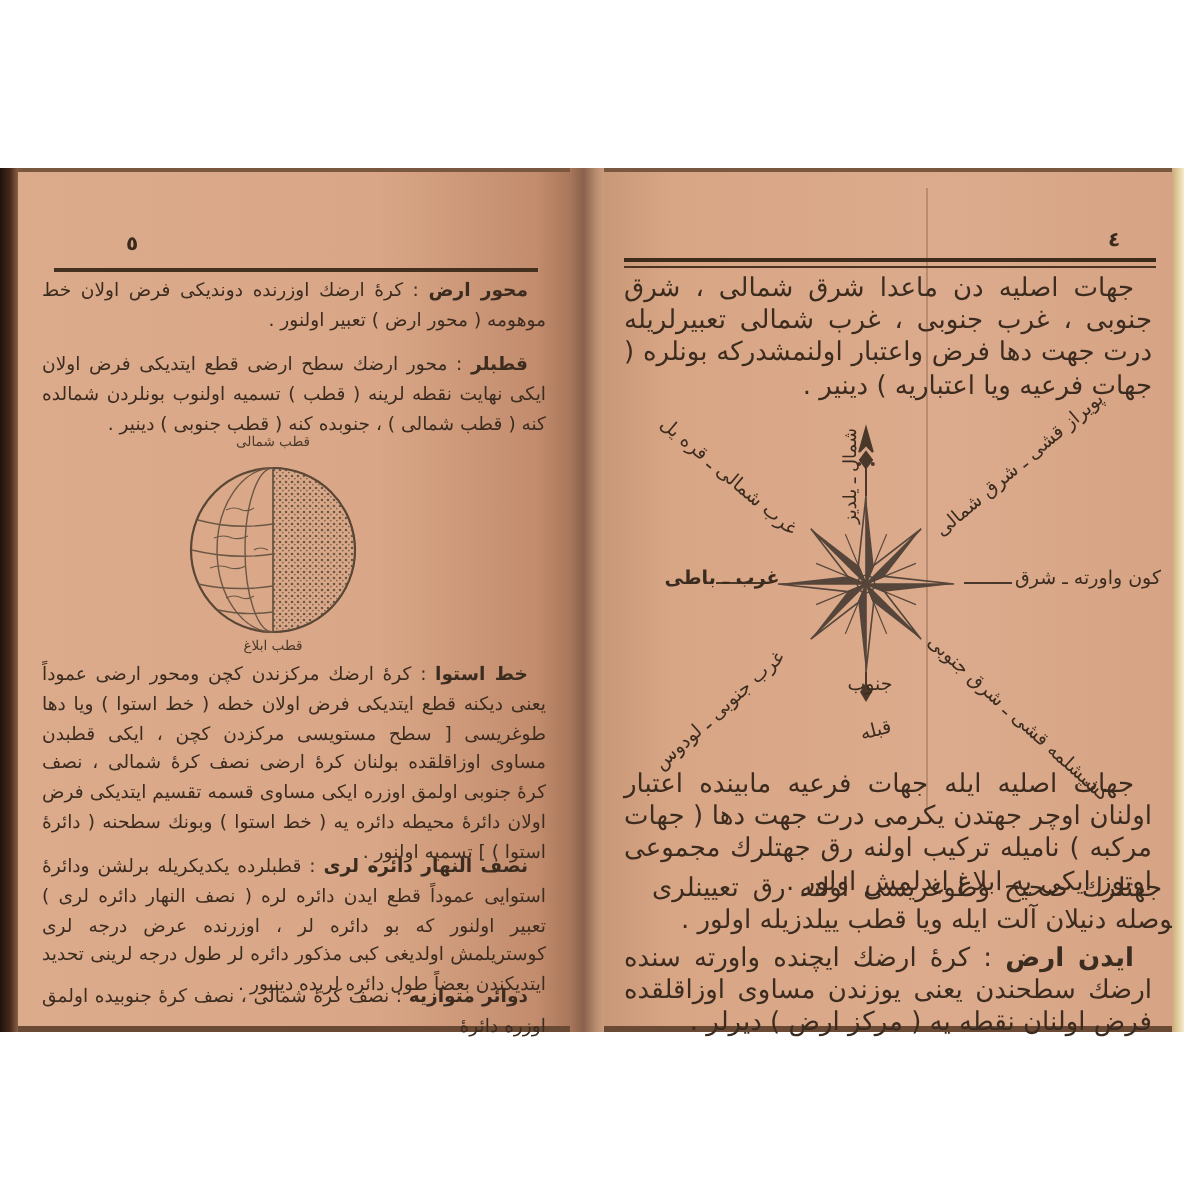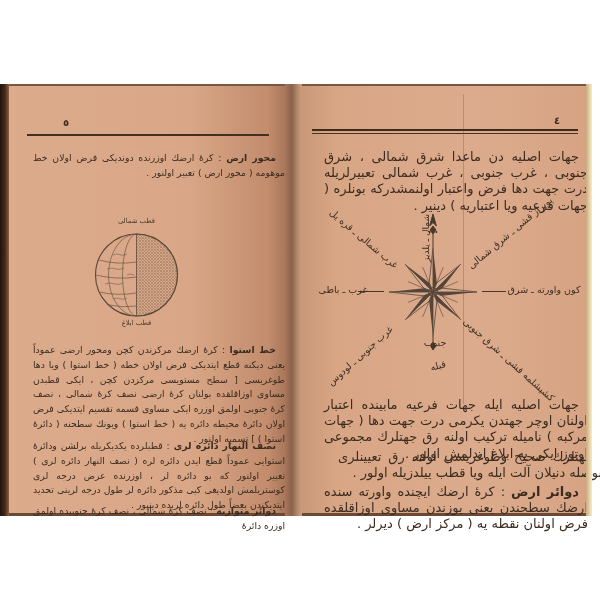--- a/index.html
+++ b/index.html
@@ -20,21 +20,21 @@
     background:linear-gradient(90deg,#c99878 0%,#d8a685 12%,#dcab8d 60%,#d6a484 100%);}
   .fore-edge{position:absolute;left:586px;top:0;width:6px;height:432px;
     background:linear-gradient(90deg,#c9a97e,#e7d3a3 60%,#f4ebd2);}
   .crease{position:absolute;width:1px;background:rgba(92,62,40,.28);}
 
   .pgnum{position:absolute;color:#3a2a1e;font-weight:bold;font-size:10px;}
   .rule{position:absolute;height:1.6px;background:#43301f;}
   .rule2{position:absolute;height:2px;border-top:2.5px solid #3d2b1b;
     border-bottom:1px solid #4a3522;}
 
-  .para{position:absolute;margin:12px;direction:rtl;text-align:justify;
+  .para{position:absolute;margin:0;direction:rtl;text-align:justify;
     color:#3c2c20;font-size:9.3px;line-height:14.8px;text-indent:9px;}
   .page-right .para{font-size:13px;line-height:16.2px;}
   .para b{font-weight:bold;letter-spacing:.4px;}
 
   .pole-label{position:absolute;direction:rtl;text-align:center;
     color:#4a382a;font-size:6.8px;}
   .clabel{position:absolute;direction:rtl;white-space:nowrap;text-align:center;
     color:#3c2c20;font-size:9.5px;}
   .rot-n{transform:rotate(-90deg);}
   .rot-ne{transform:rotate(-40deg);}
@@ -49,20 +49,23 @@
 
 <div class="book">
   <div class="left-edge"></div>
 
   <div class="page page-left">
     <div class="pgnum" style="left:54px;top:31px;">٥</div>
     <div class="rule" style="left:18px;top:48px;width:242px;"></div>
 
     <p class="para" style="left:12px;top:53px;width:252px;">
       <b>محور ارض</b><span> : كرهٔ ارضك اوزرنده دوندیكی فرض اولان خط موهومه ( محور ارض ) تعبیر اولنور .</span>
+    </p>
+    <p class="para" style="left:12px;top:90px;width:252px;">
+      <b>قطبلر</b><span> : محور ارضك سطح ارضی قطع ایتدیكی فرض اولان ایكی نهایت نقطه لرینه ( قطب ) تسمیه اولنوب بونلردن شمالده كنه ( قطب شمالی ) ، جنوبده كنه ( قطب جنوبی ) دینیر .</span>
     </p>
 
     <div class="pole-label" style="left:70px;top:131px;width:115px;text-align:center;">قطب شمالی</div>
     <svg style="position:absolute;left:70px;top:145px;" width="115" height="88" viewBox="0 0 115 88">
       <defs>
         <pattern id="stip" width="3" height="3" patternUnits="userSpaceOnUse">
           <circle cx="1" cy="1" r="0.65" fill="#6b5745"></circle>
           <circle cx="2.4" cy="2.3" r="0.45" fill="#7a654f"></circle>
         </pattern>
         <clipPath id="lefthalf">
@@ -161,31 +164,31 @@
         <path d="M0,50 L2.4,54 L0,58 L-2.4,54 Z"></path>
       </g>
     </svg>
 
     <div class="clabel rot-n" style="left:94px;top:147px;width:60px;font-size:9px;">شمال ـ یلدیز</div>
     <div class="clabel rot-ne" style="left:143px;top:141px;width:130px;">پویراز قشی ـ شرق شمالی</div>
     <div class="clabel rot-nw" style="left:0px;top:147px;width:124px;">غرب شمالی ـ قره یل</div>
     <div class="dash" style="left:180px;top:205px;width:24px;"></div>
     <div class="clabel" style="left:203px;top:198px;width:78px;">كون واورته ـ شرق</div>
     <div class="dash" style="left:56px;top:205px;width:26px;"></div>
-    <div class="clabel" style="left:2px;top:198px;width:78px;">غرب ـ باطی</div>
+    <div class="clabel" style="left:20px;top:198px;width:78px;font-weight:bold;">غرب ـ باطی</div>
     <div class="clabel rot-se" style="left:140px;top:268px;width:134px;">كشیشلمه قشی ـ شرق جنوبی</div>
     <div class="clabel rot-sw" style="left:2px;top:264px;width:112px;">غرب جنوبی ـ لودوس</div>
     <div class="clabel" style="left:106px;top:251px;width:54px;">جنوب</div>
     <div class="clabel rot-kibla" style="left:112px;top:274px;width:48px;">قبله</div>
 
     <p class="para" style="left:10px;top:299px;width:264px;">
       <span>جهات اصلیه ایله جهات فرعیه مابینده اعتبار اولنان اوچر جهتدن یكرمی درت جهت دها ( جهات مركبه ) نامیله تركیب اولنه رق جهتلرك مجموعی اوتوز ایكی یه ابلاغ ایدلمش اولور .</span>
     </p>
     <p class="para" style="left:24px;top:351px;width:264px;">
       <span>جهتلرك صحیح وطوغریسی اولنه رق تعیینلری بوصله دنیلان آلت ایله ویا قطب ییلدزیله اولور .</span>
     </p>
     <p class="para" style="left:10px;top:386px;width:264px;">
-      <b>دوائر ارض</b><span> : كرهٔ ارضك ایچنده واورته سنده ارضك سطحندن یعنی یوزندن مساوی اوزاقلقده فرض اولنان نقطه یه ( مركز ارض ) دیرلر .</span>
+      <b>ایدن ارض</b><span> : كرهٔ ارضك ایچنده واورته سنده ارضك سطحندن یعنی یوزندن مساوی اوزاقلقده فرض اولنان نقطه یه ( مركز ارض ) دیرلر .</span>
     </p>
   </div>
 
   <div class="fore-edge"></div>
 </div>
 
 </body></html>

